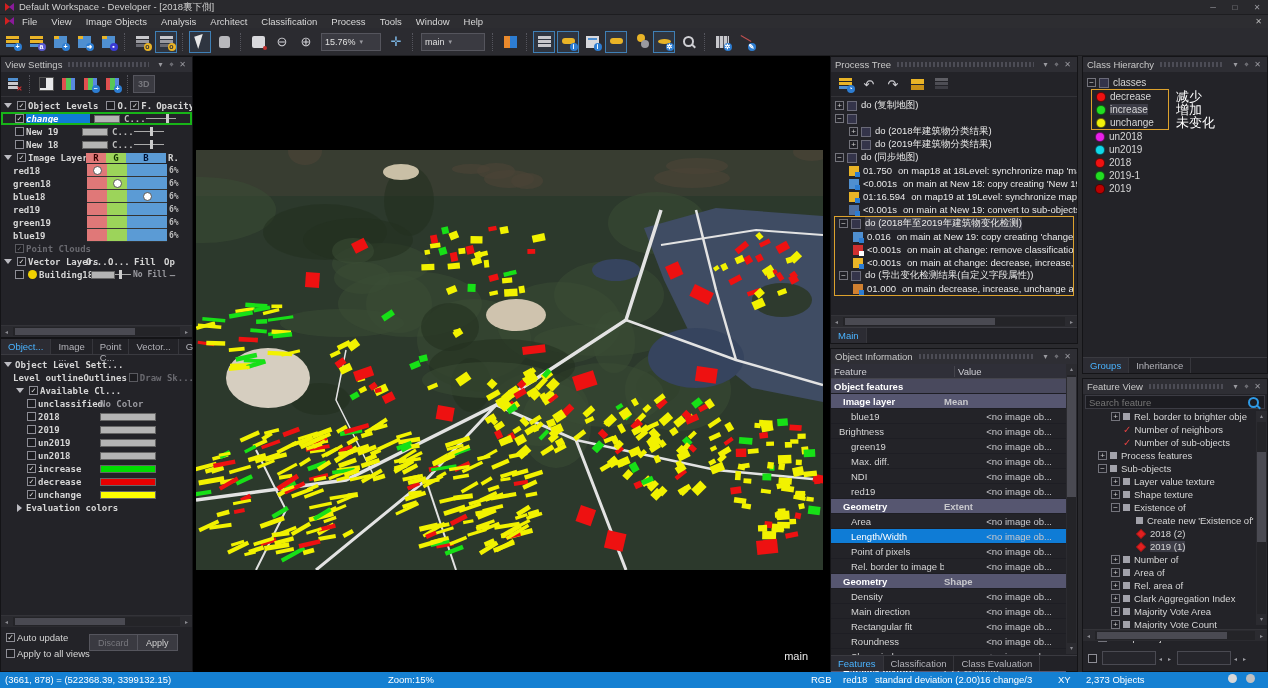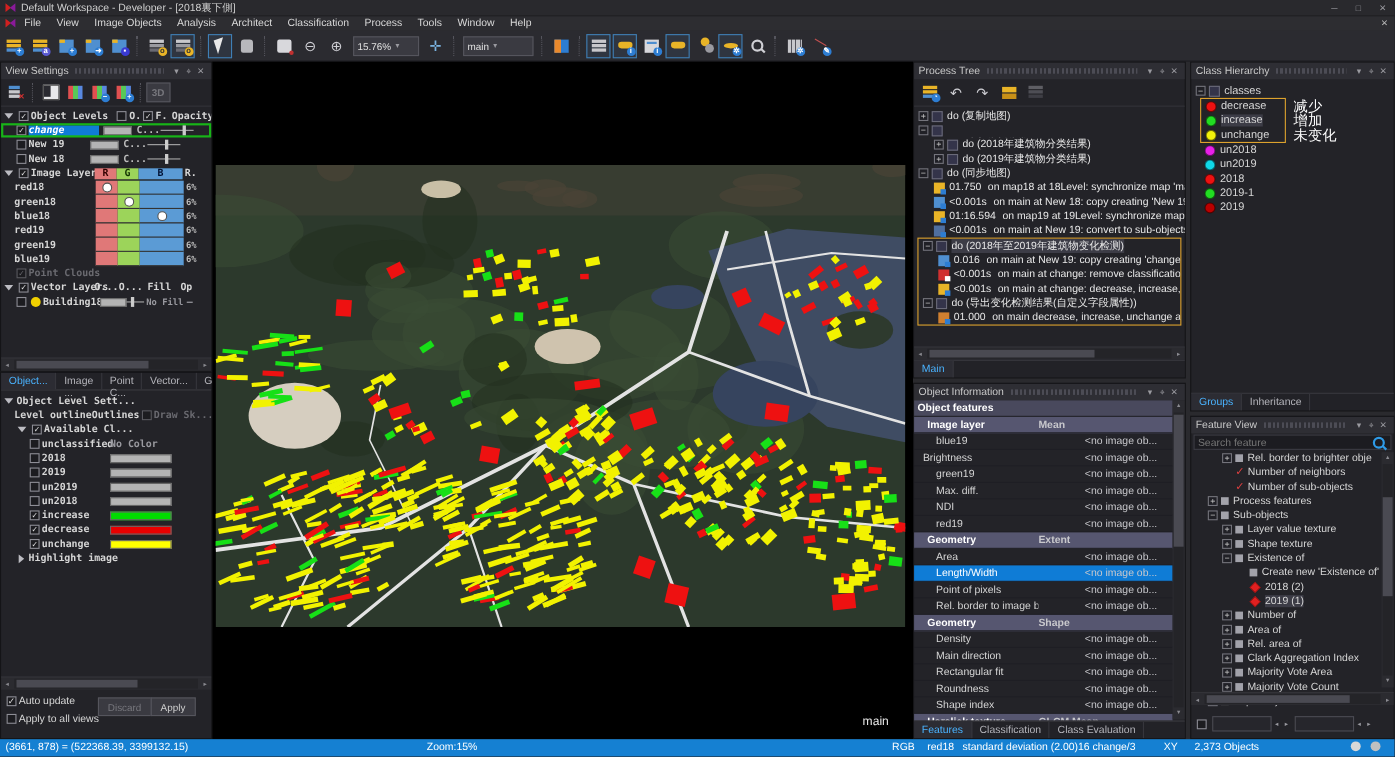--- a/index.html
+++ b/index.html
@@ -492,21 +492,21 @@
           <span style="width: 62px;">decrease</span>
           <span class="swatch" style="width: 56px; background: rgb(232, 0, 0);"></span>
         </div>
         <div class="trow" style="padding-left: 24px;">
           <span class="cb">✓</span>
           <span style="width: 62px;">unchange</span>
           <span class="swatch" style="width: 56px; background: rgb(255, 255, 0);"></span>
         </div>
         <div class="trow" style="padding-left: 12px;">
           <span class="tri-c"></span>
-          <span>Highlight image</span>
+          <span>Evaluation colors</span>
         </div>
       </div>
     <div class="sbh" style="position:absolute;left:0;right:0;bottom:44px">
       <span class="ar">◂</span>
         <span class="tr">
           <span class="th" style="left:2px;width:110px"></span>
         </span>
         <span class="ar">▸</span>
     </div>
     <div style="position:absolute;left:3px;bottom:28px;display:flex;align-items:center">
@@ -1231,20 +1231,25 @@
   </div>
 
   <div class="panel" id="oi-panel" style="left:830px;top:348px;width:248px;height:324px;">
     <div class="phead">
       <span>Object Information</span>
         <span class="dots"></span>
       <span class="phbtn">▾</span>
       <span class="phbtn">⌖</span>
       <span class="phbtn">✕</span>
     </div>
+    <div class="oihead">
+      <span class="f" style="flex:1;padding-left:3px">Feature</span>
+      <span style="width:108px;border-left:1px solid #44444c;padding-left:3px">Value</span>
+      <span style="width:11px"></span>
+    </div>
     <div id="oi-rows" style="margin-right:11px">
         <div class="oirow section">
           <span class="f" style="padding-left: 3px;">Object features</span>
           <span class="v"></span>
         </div>
         <div class="oirow sub">
           <span class="f" style="padding-left: 12px;">Image layer</span>
           <span class="v">Mean</span>
         </div>
         <div class="oirow ">

